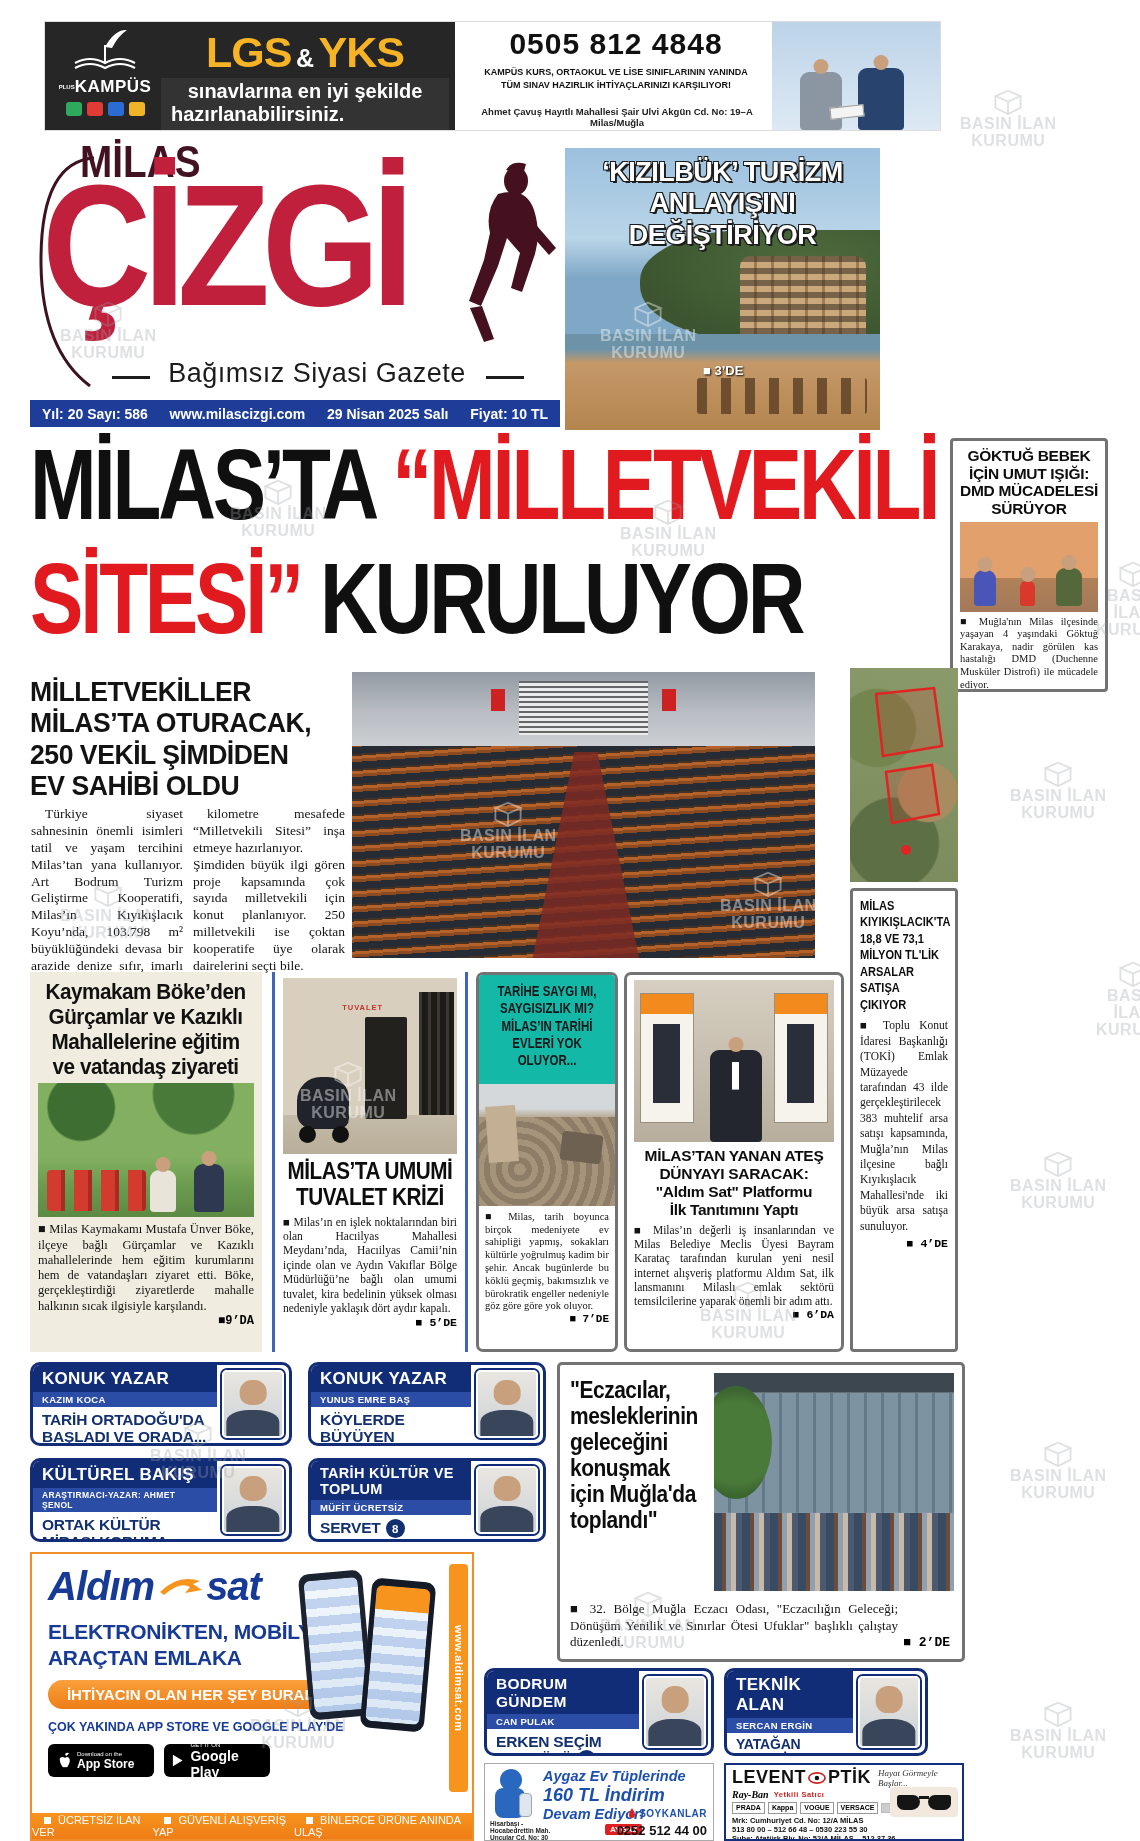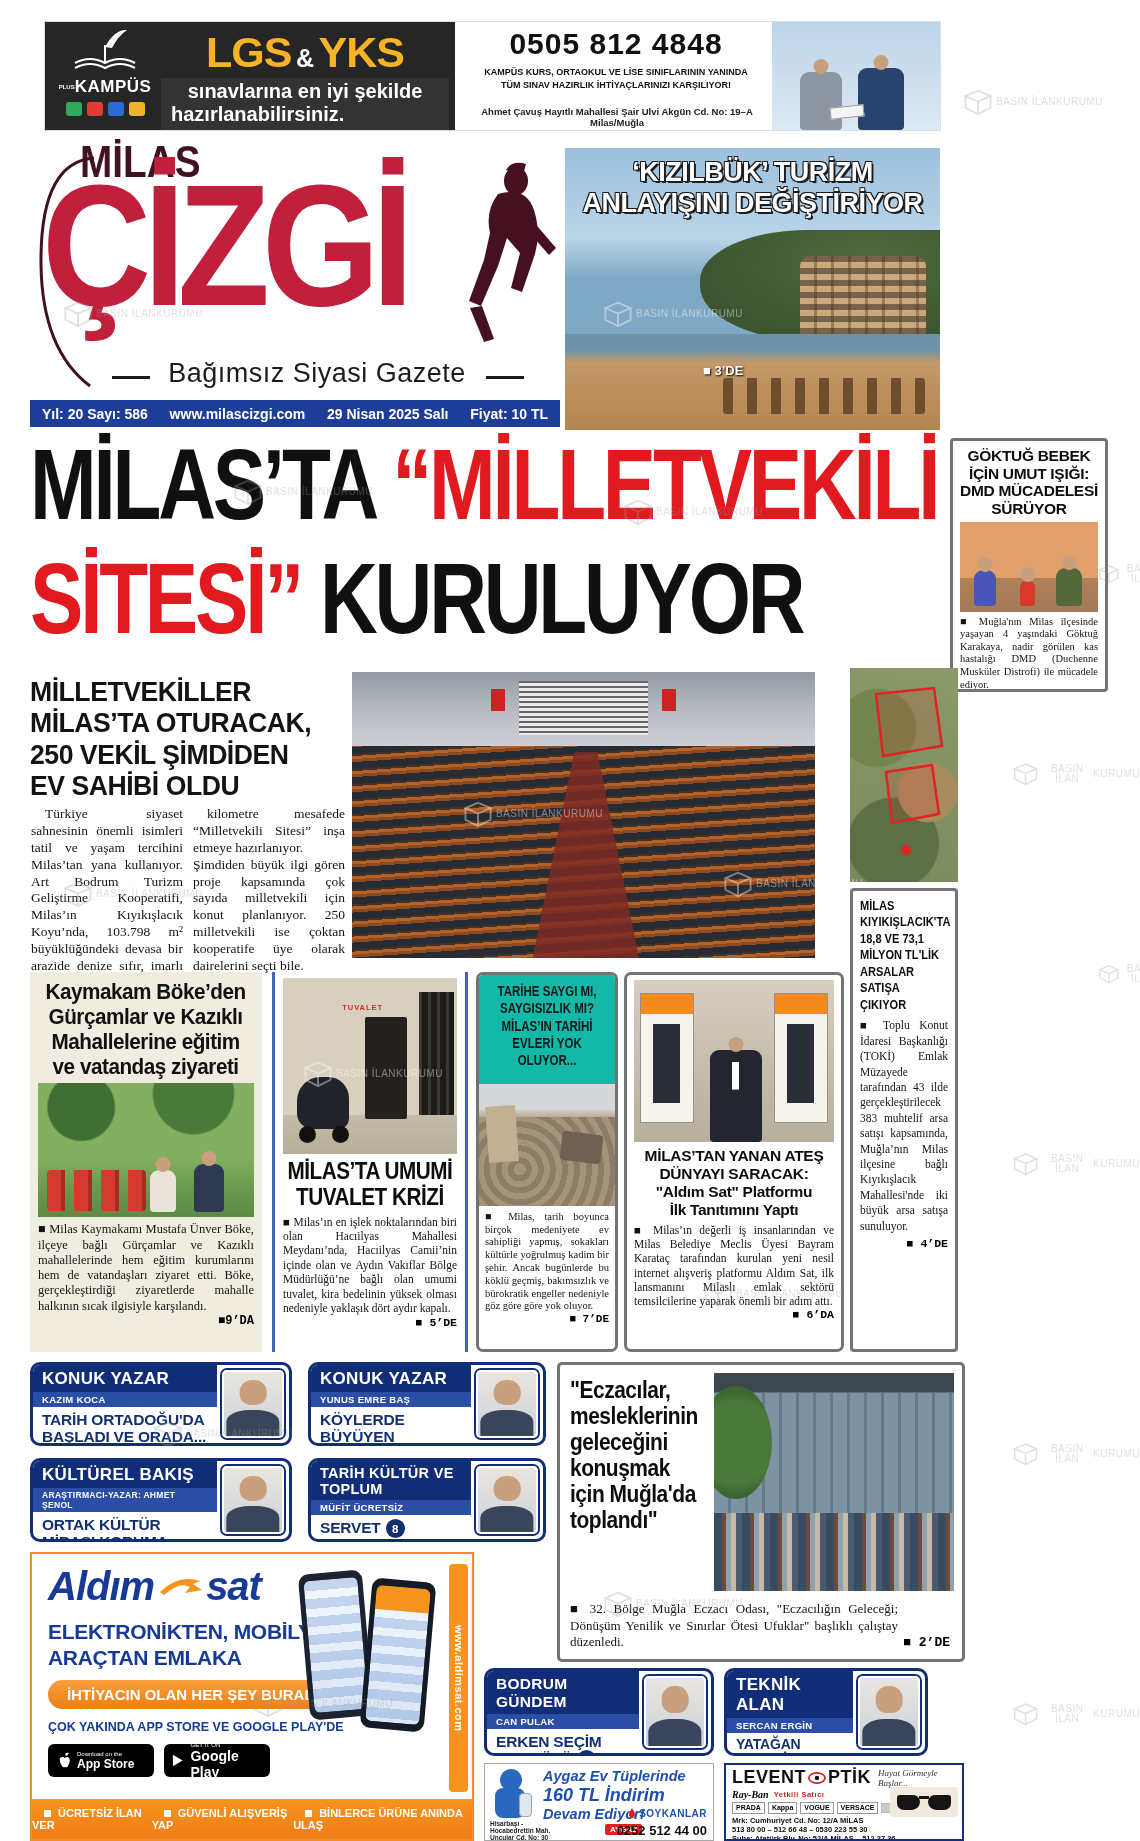--- a/index.html
+++ b/index.html
@@ -7,21 +7,21 @@
 #pg{position:relative;width:1140px;height:1841px;margin:0 auto;background:#fff;font-family:"Liberation Sans",sans-serif;overflow:hidden}
 .a{position:absolute}
 .b{font-weight:bold}
 .pl{white-space:pre-line}
 .sx{display:inline-block;transform-origin:0 0}
 .ser{font-family:"Liberation Serif",serif;text-align:justify;color:#141414}
 .pr{font-weight:bold;color:#000;text-align:right;font-family:Liberation Mono, monospace}
 .nb{border:3px solid #737373;border-radius:7px;background:#fff;overflow:hidden}
 .ph{overflow:hidden}
 i{display:block;position:absolute}
-.wm{display:flex;flex-direction:row;align-items:center;line-height:1.05;font-weight:normal;letter-spacing:.5px;font-size:10px;color:#9aa0a6;opacity:.32;z-index:30;pointer-events:none;text-align:center}
+.wm{display:flex;flex-direction:column;align-items:center;line-height:1.05;font-weight:bold;letter-spacing:.5px;font-size:16px;color:#9aa0a6;opacity:.32;z-index:30;pointer-events:none;text-align:center}
 .wm.l{color:#fff;opacity:.42}
 .wm svg{width:36px;height:27px;margin-bottom:1px}
 .cb{background:#fff;border:3px solid #122d77;border-radius:10px;overflow:hidden}
 .cb .in{margin-right:72px}
 .cb .hd{background:#122d77;color:#fff;font-weight:bold;font-size:17px;padding:4px 9px 3px;letter-spacing:.3px}
 .cb .nm{background:#2b4da5;color:#fff;font-weight:bold;font-size:9.5px;padding:2px 9px;letter-spacing:.3px}
 .cb .tt{color:#12306f;font-weight:bold;font-size:15.5px;line-height:1.1;padding:4px 9px;letter-spacing:-.2px}
 .cb .num{display:inline-flex;width:19px;height:19px;border-radius:50%;background:#12306f;color:#fff;font-size:11.5px;font-weight:bold;align-items:center;justify-content:center;margin-left:5px;vertical-align:middle}
 .cb .pic{position:absolute;top:5px;right:5px;bottom:5px;width:62px;border-radius:5px;border:2px solid #fff;box-shadow:0 0 0 2px #122d77;overflow:hidden}
 .por{background:linear-gradient(#e9e6e0,#ccd2d8);position:relative}
@@ -95,21 +95,21 @@
 <div class="a" style="left:152px;top:358px;width:330px;text-align:center;font-size:27px;color:#1c1c1c;letter-spacing:.5px">Bağımsız Siyasi Gazete</div>
 <div class="a" style="left:486px;top:376px;width:38px;height:3px;background:#1c1c1c"></div>
 
 <div class="a" style="left:30px;top:400px;width:530px;height:27px;background:#1e3d99;color:#fff;display:flex;align-items:center;justify-content:space-between;padding:0 12px;font-size:14px;font-weight:bold;z-index:2">
   <span>Yıl: 20  Sayı: 586</span>
   <span>www.milascizgi.com</span>
   <span>29 Nisan 2025 Salı</span>
   <span>Fiyat: 10 TL</span>
 </div>
 
-<div class="a ph" style="left:565px;top:148px;width:375px;height:282px;background:linear-gradient(180deg,#9cc0de 0%,#b9d5e8 32%,#7fa8c6 46%)">
+<div class="a ph" style="left:565px;top:148px;width:315px;height:282px;background:linear-gradient(180deg,#9cc0de 0%,#b9d5e8 32%,#7fa8c6 46%)">
   <i style="right:0;top:82px;width:240px;height:112px;background:radial-gradient(ellipse at 70% 30%,#4e6b3c,#3c5530 72%);border-radius:45% 0 0 50%"></i>
   <i style="right:14px;top:108px;width:126px;height:84px;background:repeating-linear-gradient(180deg,rgba(50,42,32,.55) 0 6px,transparent 6px 12px),repeating-linear-gradient(90deg,#caa87c 0 14px,#9b7c55 14px 17px);border-radius:10px 10px 0 0"></i>
   <i style="left:0;bottom:0;width:100%;height:96px;background:linear-gradient(180deg,#6d93a8 0 16%,#c59868 30%,#b3854f 100%)"></i>
   <i style="left:42%;bottom:16px;width:54%;height:36px;background:repeating-linear-gradient(90deg,rgba(90,62,36,.8) 0 10px,transparent 10px 24px);border-radius:3px"></i>
   <div class="a b pl" style="left:0;top:9px;width:100%;text-align:center;font-size:27px;color:#fff;line-height:1.16;letter-spacing:-.5px;text-shadow:2px 2px 0 #1d1d1d,-1px -1px 0 #1d1d1d,1px -1px 0 #1d1d1d,-1px 1px 0 #1d1d1d">‘KIZILBÜK’ TURİZM
 ANLAYIŞINI DEĞİŞTİRİYOR</div>
   <div class="a b" style="left:138px;bottom:52px;color:#fff;font-size:13px;text-shadow:1px 1px 2px #000">■ 3’DE</div>
 </div>
 
 <div class="a" style="left:30px;top:434px;line-height:1;white-space:nowrap;z-index:2">
@@ -306,21 +306,21 @@
           </div>
     </div>
   </div>
   <div class="a" style="right:104px;top:18px;width:64px;height:146px;background:#1c2330;border-radius:10px;transform:rotate(-5deg)">
     <i style="left:5px;top:7px;right:5px;bottom:7px;background:repeating-linear-gradient(180deg,rgba(60,110,200,.25) 0 10px,rgba(0,0,0,0) 10px 18px),linear-gradient(#f4f8fd,#d9e6f4);border-radius:6px"></i>
   </div>
   <div class="a" style="right:42px;top:26px;width:64px;height:150px;background:#141b26;border-radius:10px;transform:rotate(5deg)">
     <i style="left:5px;top:7px;right:5px;bottom:7px;background:linear-gradient(#f7941d,#f7941d) 0 0/100% 18% no-repeat,repeating-linear-gradient(180deg,rgba(60,110,200,.25) 14px 24px,rgba(0,0,0,0) 24px 32px),linear-gradient(#f4f8fd,#d9e6f4);border-radius:6px"></i>
   </div>
   <div class="a" style="right:4px;top:10px;width:19px;height:228px;background:#f7941d;border-radius:4px;color:#fff;font-weight:bold;font-size:11px;writing-mode:vertical-rl;display:flex;align-items:center;justify-content:center;letter-spacing:.5px">www.aldimsat.com</div>
-  <div class="a" style="left:0;right:0;bottom:0;height:40px;background:linear-gradient(#f7941d,#ef7d16);color:#fff;display:flex;align-items:center;font-weight:bold;font-size:11px">
+  <div class="a" style="left:0;right:0;bottom:0;height:26px;background:linear-gradient(#f7941d,#ef7d16);color:#fff;display:flex;align-items:center;font-weight:normal;font-size:11px">
     <span class="fi">ÜCRETSİZ İLAN VER</span>
     <span class="fi">GÜVENLİ ALIŞVERİŞ YAP</span>
     <span class="fi">BİNLERCE ÜRÜNE ANINDA ULAŞ</span>
   </div>
 </div>
 
 <div class="a cb" style="left:484px;top:1668px;width:230px;height:88px">
   <div class="in">
         <div class="hd" style="font-size:15.5px">BODRUM GÜNDEM</div>
   <div class="nm">CAN PULAK</div>

